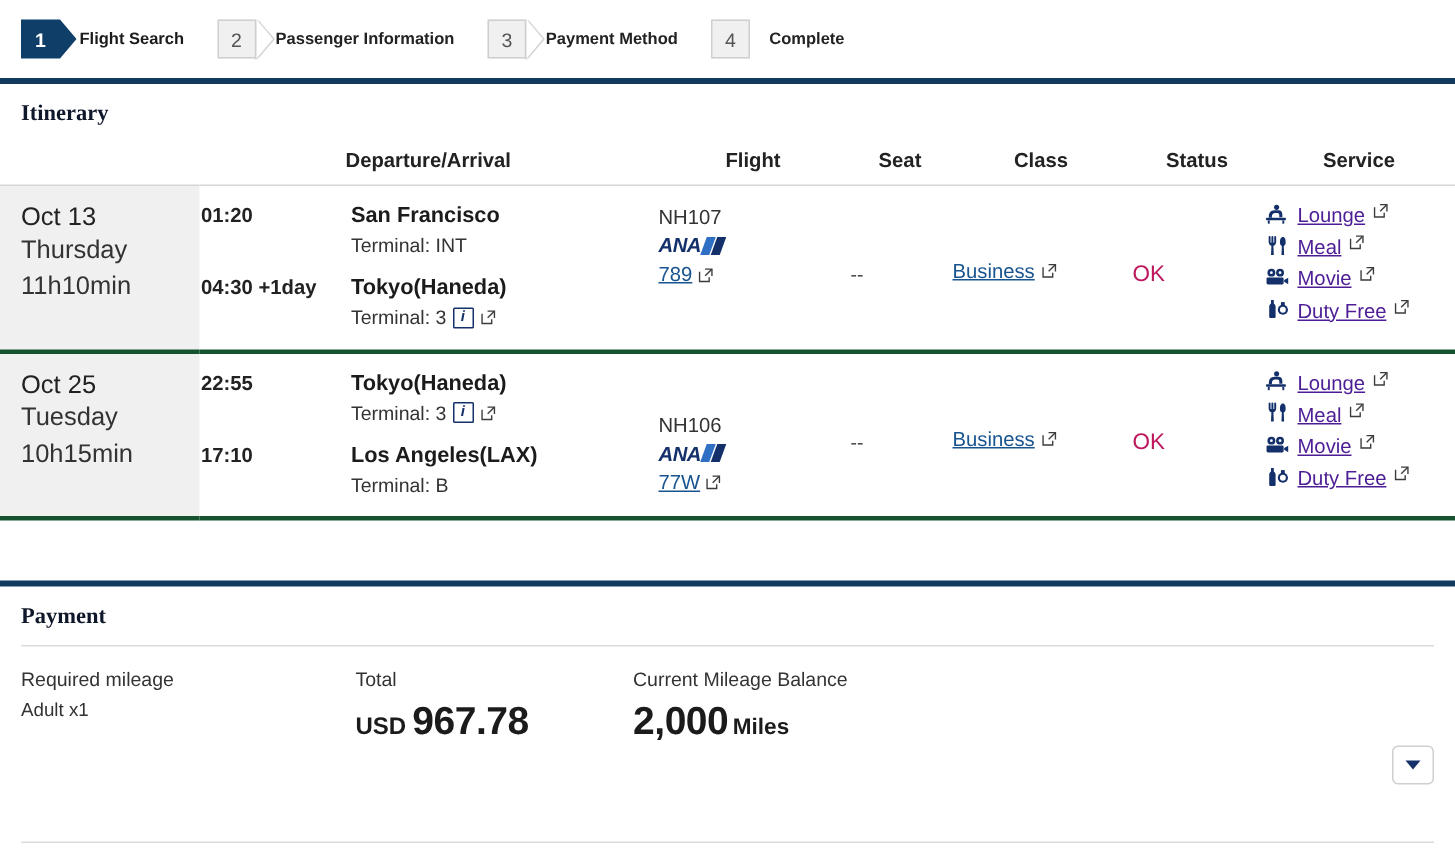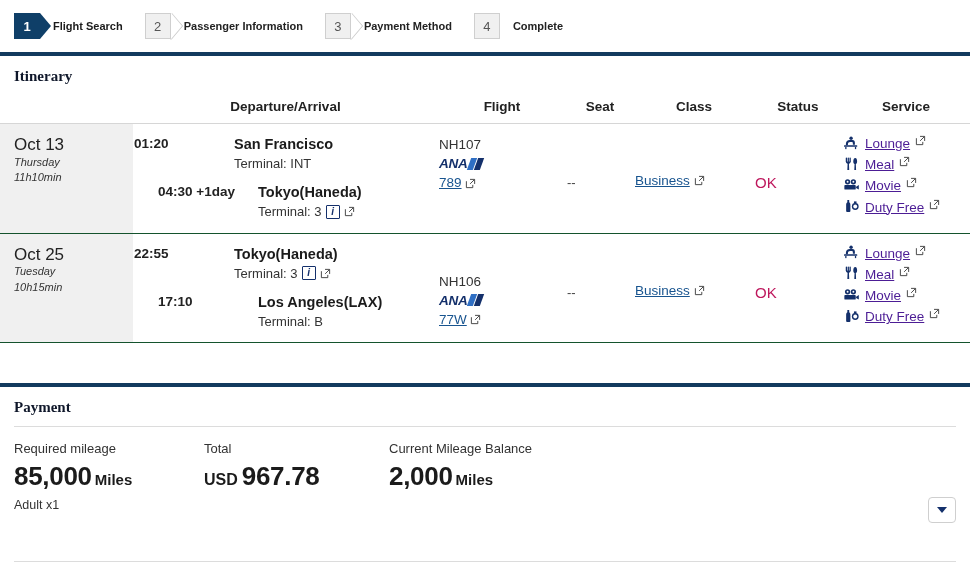--- a/index.html
+++ b/index.html
@@ -74,41 +74,41 @@
   
   table.itin { width: 100%; border-collapse: collapse; table-layout: fixed; }
   table.itin th {
     font-size: 13.5px; font-weight: 700; color: #222;
     text-align: center; padding: 4px 0 9px 0;
     border-bottom: 1px solid #d6d6d6;
     vertical-align: bottom;
   }
   table.itin td {
     vertical-align: top;
-    border-bottom: 1px solid #14532d;
+    border-bottom: 3px solid #14532d;
     padding-top: 11px; padding-bottom: 11px;
   }
   .col-date   { width: 133px; }
   .col-dep    { width: 305px; }
   .col-flight { width: 128px; }
   .col-seat   { width: 68px; }
   .col-class  { width: 120px; }
   .col-status { width: 88px; }
   .col-serv   { width: 128px; }
 
   td.date-cell {
     background: #f0f0f0;
     padding-left: 14px;
     border-bottom: 1px solid #d6d6d6;
   }
   .d-md { font-size: 17px; color: #222; line-height: 1.15; }
-  .d-sub { font-size: 11px; color: #333; line-height: 1.45; font-style: italic; }
+  .d-sub { font-size: 17px; color: #333; line-height: 1.45; }
 
   .leg { display: flex; align-items: flex-start; margin-bottom: 10px; }
-  .leg:last-child { margin-bottom: 0; margin-left: 24px; }
+  .leg:last-child { margin-bottom: 0; }
   .leg-time { width: 100px; font-size: 13.5px; color: #222; padding-top: 1px; white-space: nowrap; font-weight: bold; }
   .leg-place { font-size: 14.5px; font-weight: 700; color: #1b1b1b; line-height: 1.3; }
   .leg-term { font-size: 13px; color: #333; line-height: 1.5; display:flex; align-items:center; gap:4px; }
 
   .flt-no { font-size: 13.5px; color: #333; line-height: 1.5; }
   .flt-eq { font-size: 13.5px; line-height: 1.6; display:flex; align-items:center; gap:3px; }
   .seat-dash { font-size: 13px; color: #444; }
   .status-ok { font-size: 15px; color: #be185d; }
 
   a.lnk { color: #18548f; text-decoration: underline; font-size: 13.5px; }
@@ -141,21 +141,21 @@
   .svc { display: flex; flex-direction: column; gap: 3px; }
   .svc-row { display: flex; align-items: flex-start; gap: 5px; line-height: 1.35; flex-wrap: wrap; }
   .svc-ic { width: 17px; height: 15px; flex: none; display:flex; align-items:center; justify-content:center; }
 
   
   .pay-wrap { position: relative; }
   .pay-rule { height: 1px; background: #dcdcdc; margin: 0 14px; }
   .pay-grid { display: flex; padding: 14px 14px 0 14px; position: relative; }
   .pay-col { }
   .pay-col.c1 { width: 190px; }
-  .pay-col.c2 { width: 185px; }
+  .pay-col.c2 { width: 185px; margin-left: 33px; }
   .pay-col.c3 { width: 400px; }
   .pay-lab { font-size: 13px; color: #333; margin-bottom: 5px; }
   .pay-val { color: #1b1b1b; white-space: nowrap; }
   .pay-big { font-size: 26px; font-weight: 700; letter-spacing: -0.3px; }
   .pay-unit { font-size: 15px; font-weight: 700; margin-left: 3px; }
   .pay-cur { font-size: 16px; font-weight: 700; margin-right: 4px; }
   .pay-note { font-size: 12.5px; color: #333; margin-top: 6px; }
 
   .pay-toggle {
     position: absolute; right: 14px; top: 497px;
@@ -548,23 +548,20 @@
   <div style="height:40px"></div>
   <div class="nav-rule"></div>
 
   <div class="pay-wrap">
     <div class="section-title">Payment</div>
     <div class="pay-rule"></div>
 
     <div class="pay-grid">
       <div class="pay-col c1">
         <div class="pay-lab">Required mileage</div>
-        <div class="pay-val">
-          <span class="pay-big">85,000</span><span class="pay-unit">Miles</span>
-        </div>
         <div class="pay-note">Adult x1</div>
       </div>
 
       <div class="pay-col c2">
         <div class="pay-lab">Total</div>
         <div class="pay-val">
           <span class="pay-cur">USD</span><span class="pay-big">967.78</span>
         </div>
       </div>
 

